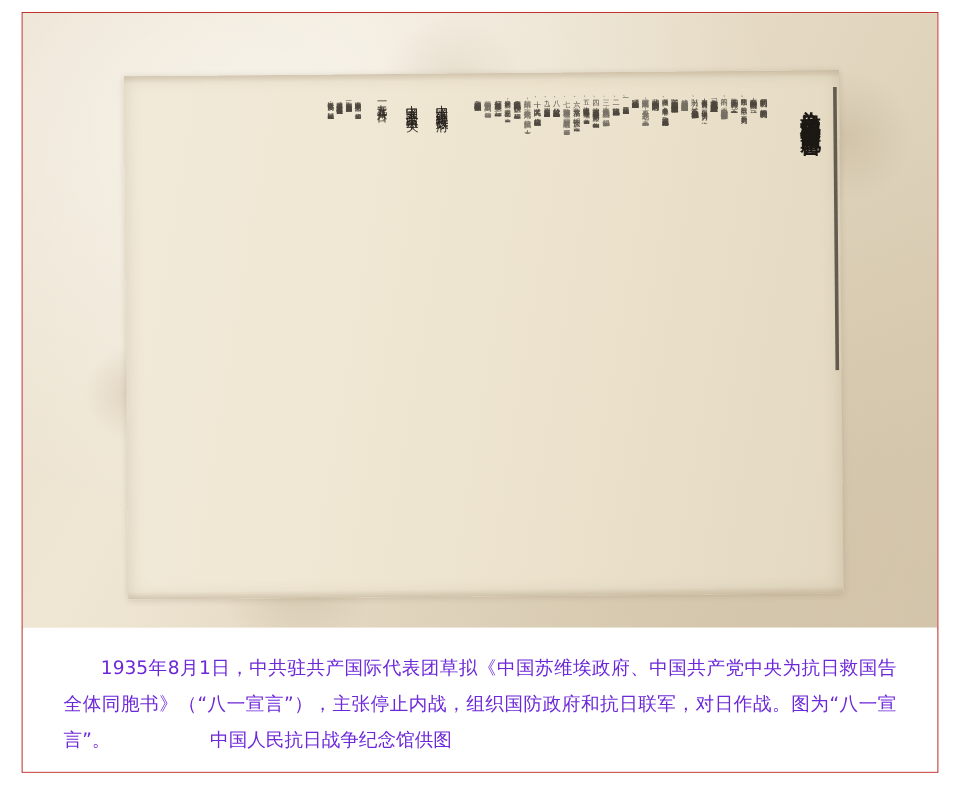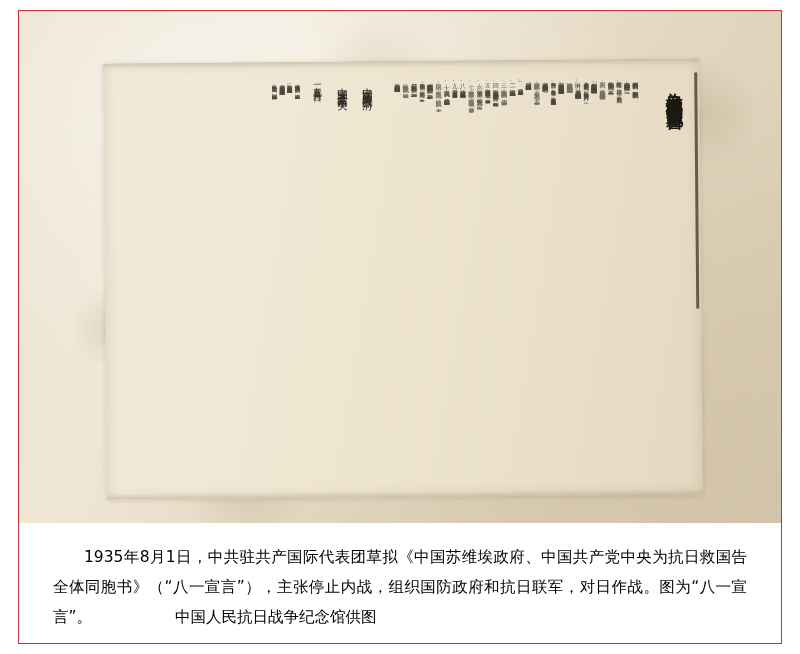--- a/index.html
+++ b/index.html
@@ -168,21 +168,21 @@
     height: 119px;
     padding: 18px 34px 0 34px;
     box-sizing: border-box;
     background: #ffffff;
   }
   .caption p {
     margin: 0;
     font-family: "DejaVu Sans", "Liberation Serif", serif;
     font-size: 15.5px;
     line-height: 30px;
-    color: #000000;
+    color: #6d28d9;
     text-indent: 2em;
     text-align: justify;
   }
   .credit {
     display: inline-block;
     padding-left: 52px;
   }
 </style>
 </head>
 <body>

